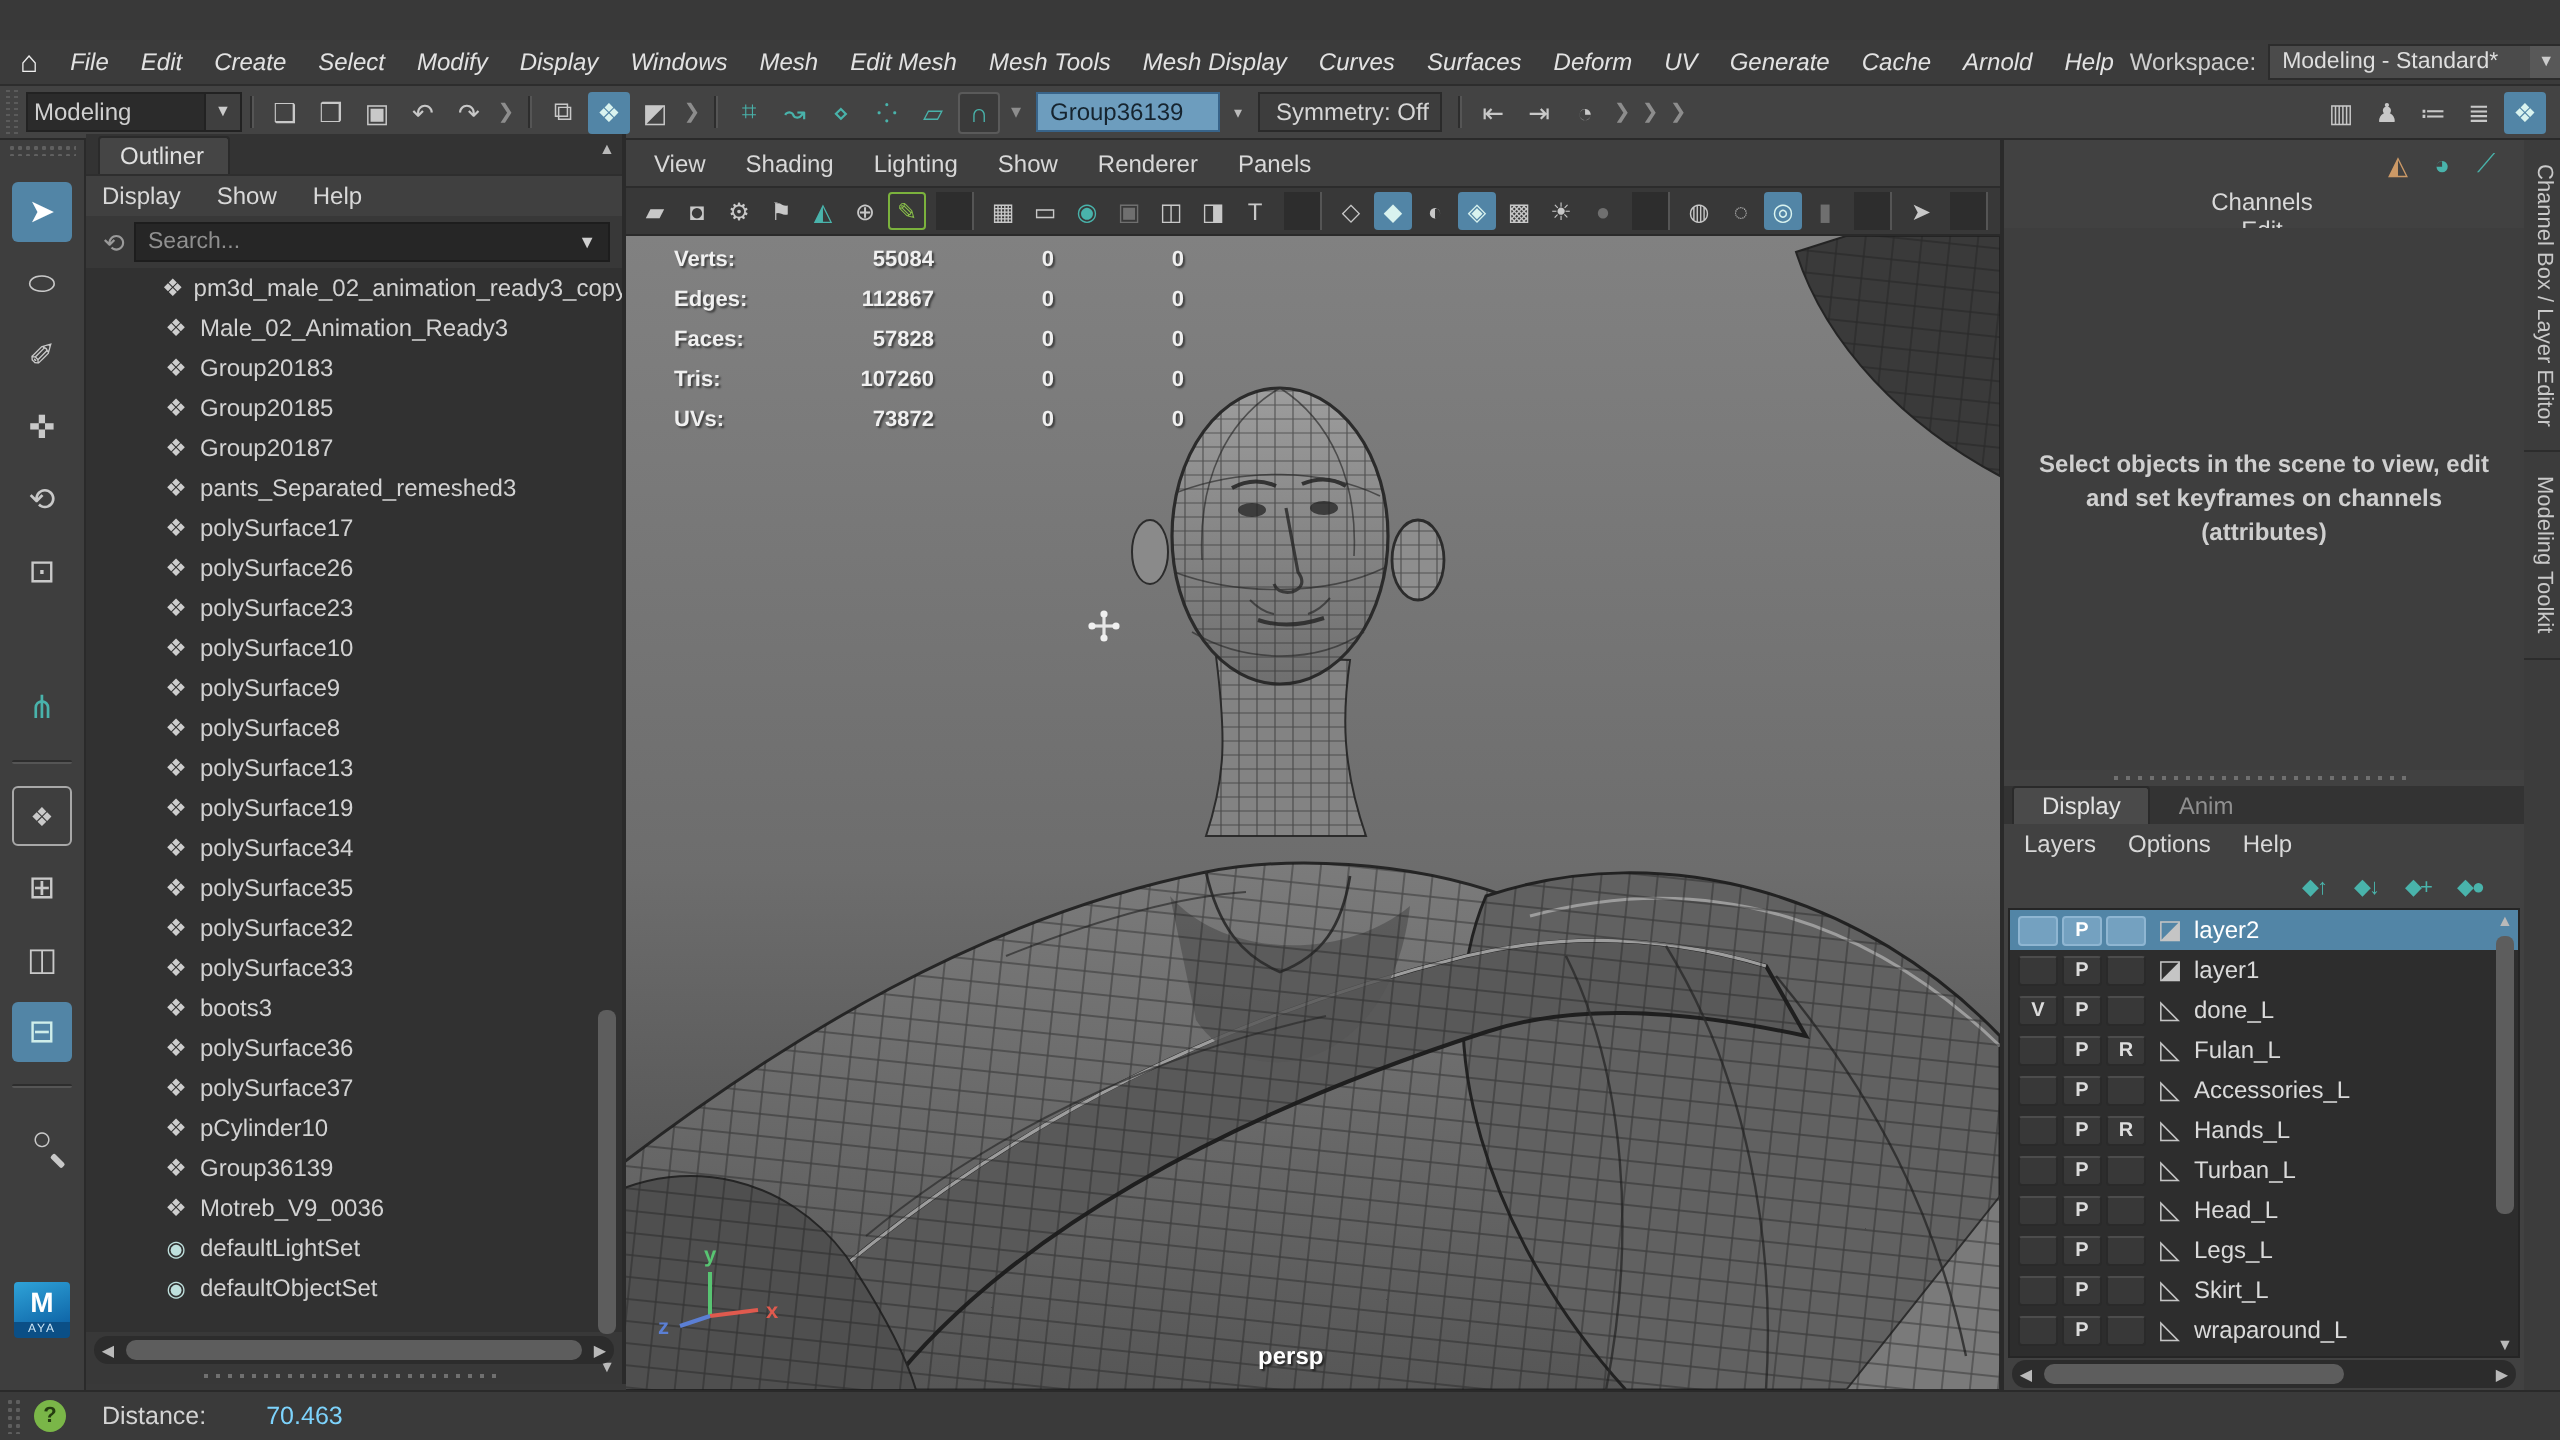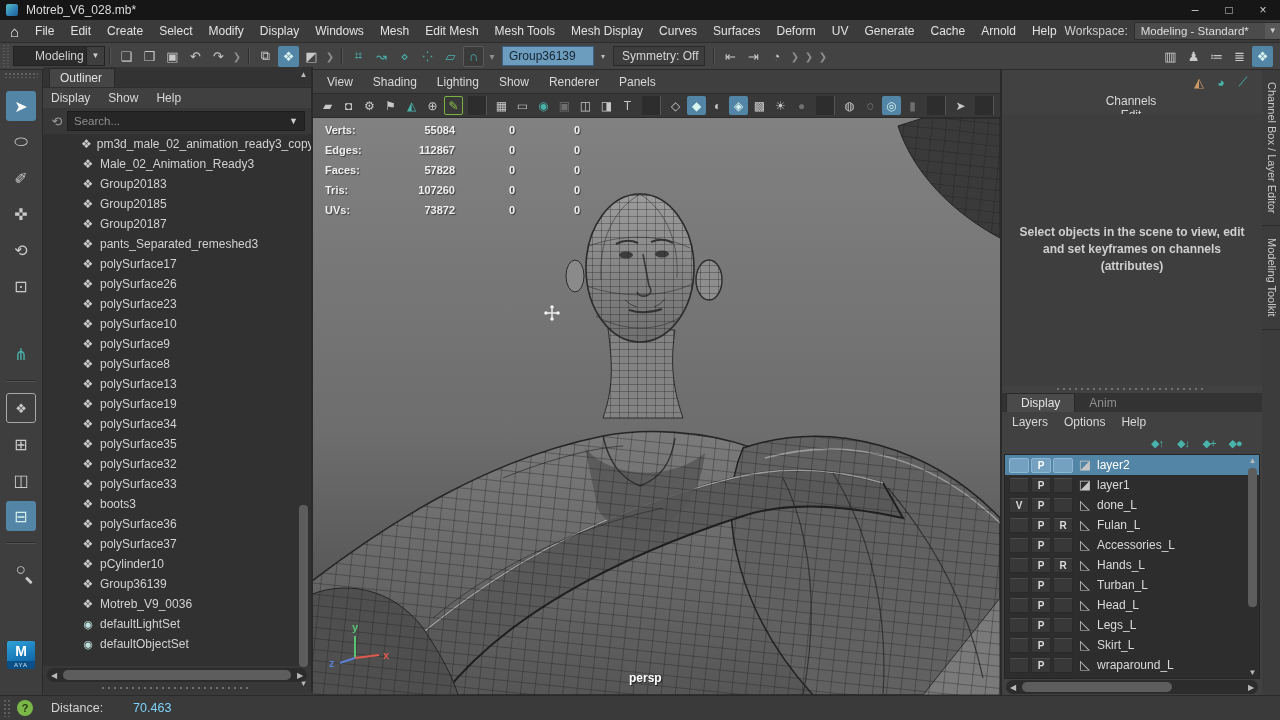--- a/index.html
+++ b/index.html
@@ -13,37 +13,37 @@
   .doc-ico { width:12px; height:12px; margin:0 8px 0 6px; border-radius:2px;
     background:linear-gradient(135deg,#59c1c1 0%,#2f7fb6 60%,#1d5d8c 100%); }
   .win-btns { margin-left:auto; display:flex; }
   .win-btns span { width:34px; text-align:center; font-size:12px; color:#cfcfcf; cursor:default; }
 
   
   .menubar { position:absolute; left:0; top:20px; width:1280px; height:23px;
     background:#3b3b3b; border-bottom:1px solid #2d2d2d; display:flex; align-items:center; }
   .home { color:#f0f0f0; font-size:15px; margin:0 8px 0 10px; }
   .menus { display:flex; }
-  .menu-item { color:#e2e2e2; font-size:12px; padding:0 8px; white-space:nowrap; }
+  .menu-item { color:#e2e2e2; font-size:12px; padding:0 8px; white-space:nowrap;font-style:italic; }
   .ws { margin-left:auto; display:flex; align-items:center; margin-right:6px; }
   .ws-label { color:#cfcfcf; font-size:12px; margin-right:6px; }
   .ws-select { width:148px; height:18px; background:#4b4b4b; border:1px solid #2c2c2c;
     display:flex; align-items:center; color:#dedede; font-size:11.5px; padding-left:6px; }
   .ws-select .arrow { margin-left:auto; background:#585858; height:16px; width:16px;
     text-align:center; font-size:8px; line-height:16px; color:#ccc; }
 
   
   .toolbar { position:absolute; left:0; top:43px; width:1280px; height:27px;
     background:#434343; border-bottom:1px solid #2a2a2a; display:flex; align-items:center; }
   .grip { width:7px; height:22px; margin:0 3px;
     background-image:repeating-linear-gradient(0deg,#5b5b5b 0 1px,transparent 1px 3px),
                      repeating-linear-gradient(0deg,#5b5b5b 0 1px,transparent 1px 3px);
     background-size:2px 100%,2px 100%; background-position:0 0,4px 0; background-repeat:repeat-y; }
-  .mode-select { width:92px; height:20px; background:#2b2b2b; border:1px solid #222;
-    display:flex; align-items:center; color:#cfcfcf; font-size:12px; padding-left:21px; }
+  .mode-select { width:108px; height:20px; background:#2b2b2b; border:1px solid #222;
+    display:flex; align-items:center; color:#cfcfcf; font-size:12px; padding-left:3px; }
   .mode-select .ms-arrow { margin-left:auto; width:18px; height:18px; background:#3f3f3f;
     border-left:1px solid #222; text-align:center; line-height:18px; font-size:8px; color:#ccc; }
   .ticons { display:flex; align-items:center; }
   .ti { min-width:21px; height:21px; margin:0 1px; display:flex; align-items:center;
     justify-content:center; color:#c8c8c8; font-size:13px; border-radius:2px; }
   .ti.active { background:#5285a6; color:#d9f3ef; }
   .ti.teal { color:#49b3ab; }
   .ti.tealbox { color:#49b3ab; border:1px solid #5a5a5a; background:#3a3a3a; }
   .ti.dim { opacity:.38; }
   .ti.chev { color:#8d8d8d; font-size:10px; min-width:12px; }
@@ -118,21 +118,21 @@
   .vp-menus { height:24px; background:#3f3f3f; border-bottom:1px solid #2c2c2c;
     display:flex; align-items:center; padding-left:14px; }
   .vp-menus .pmenu { margin-right:20px; }
   .vp-iconrow { height:24px; background:#383838; border-bottom:1px solid #2a2a2a;
     display:flex; align-items:center; padding-left:4px; }
   .vp-iconrow .ti { min-width:19px; height:19px; font-size:12px; }
   .vp-val { width:44px; height:17px; background:#222; border:1px solid #1a1a1a; color:#cfcfcf;
     font-size:11px; display:flex; align-items:center; padding-left:5px; margin-left:2px; }
   .vp-canvas { flex:1; position:relative; overflow:hidden; }
   .vp-canvas svg.model { position:absolute; inset:0; width:100%; height:100%; }
-  .hud { position:absolute; left:12px; top:2px; }
+  .hud { position:absolute; left:24px; top:2px; }
   .hudrow { display:grid; grid-template-columns:50px 80px 60px 65px; height:20px; align-items:center;
     font-weight:bold; font-size:11px; color:#f0f0f0; text-shadow:1px 1px 1px rgba(20,20,20,.6); }
   .hudrow .hv { text-align:right; }
   .persp { position:absolute; left:46%; bottom:10px; color:#fff; font-weight:bold; font-size:12px;
     text-shadow:1px 1px 1px rgba(0,0,0,.6); }
   .pan-cursor { position:absolute; left:230px; top:186px; }
 
   
   .rightpanel { position:absolute; left:1000px; top:70px; width:262px; height:625px;
     background:#414141; border-left:2px solid #2a2a2a; display:flex; flex-direction:column; }
@@ -187,29 +187,20 @@
   .watermark { position:absolute; right:4px; bottom:14px; z-index:60; text-align:right;
     opacity:.30; pointer-events:none; }
   .watermark .w1 { display:block; color:#e0e0e0; font-size:27px; font-weight:bold; letter-spacing:2px; line-height:24px; }
   .watermark .w2 { display:block; color:#e0e0e0; font-size:19px; font-weight:bold; letter-spacing:1px; line-height:20px; }
 </style>
 </head>
 <body>
 
 <div class="screen">
 
-  <div class="titlebar">
-    <span class="doc-ico"></span>
-    <span>Motreb_V6_028.mb*</span>
-    <div class="win-btns">
-      <span>–</span>
-      <span>□</span>
-      <span>×</span>
-    </div>
-  </div>
 
   <div class="menubar">
     <span class="home">⌂</span>
     <nav class="menus">
 
     <span class="menu-item">File</span>
         <span class="menu-item">Edit</span>
         <span class="menu-item">Create</span>
         <span class="menu-item">Select</span>
         <span class="menu-item">Modify</span>

